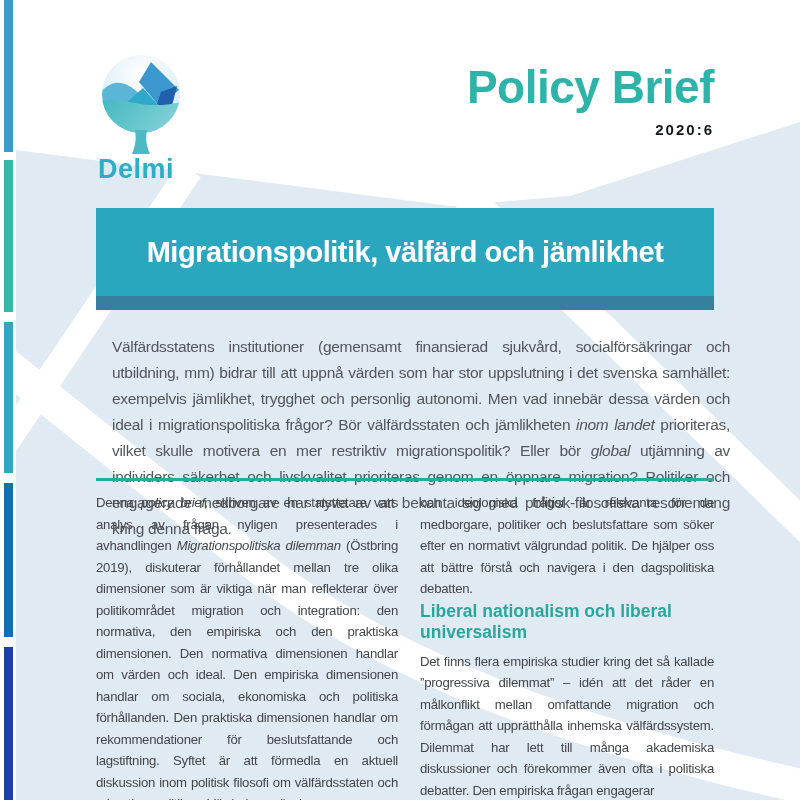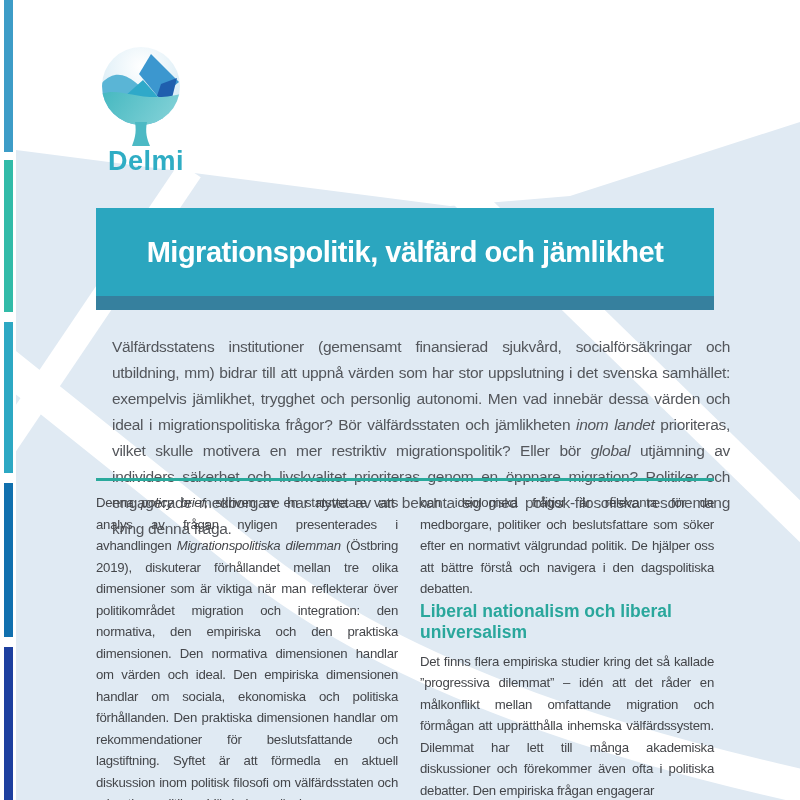--- a/index.html
+++ b/index.html
@@ -13,21 +13,21 @@
   .bg .tint{fill:var(--c-background_tint,#e0eaf3);}
   .bg .band{stroke:#ffffff;fill:none;}
   
   .stripe{position:absolute;left:4px;width:9px;z-index:2;}
   .s1{top:0;height:152px;background:var(--c-stripe_1,#3d9cc7);}
   .s2{top:160px;height:152px;background:var(--c-stripe_2,#32bba8);}
   .s3{top:322px;height:151px;background:var(--c-stripe_3,#2da8c3);}
   .s4{top:483px;height:154px;background:var(--c-stripe_4,#1170ae);}
   .s5{top:647px;height:153px;background:var(--c-stripe_5,#1e409f);}
   
-  .logo{position:absolute;left:98px;top:42px;width:86px;z-index:3;text-align:right;}
+  .logo{position:absolute;left:98px;top:50px;width:86px;z-index:3;text-align:left;}
   .logo svg{display:block;margin:0 auto;}
   .wordmark{
     margin-top:-2px;font-size:27px;font-weight:bold;letter-spacing:0.5px;
     color:var(--c-logo_teal,#2fadc4);
   }
   .pub{position:absolute;right:86px;top:64px;z-index:3;text-align:right;}
   .pub-title{
     font-size:46px;font-weight:bold;line-height:1;
     color:var(--c-accent_teal,#2db3a7);letter-spacing:-0.5px;
   }
@@ -112,20 +112,24 @@
         <polygon points="62,42 78,36 72,60 58,54" fill="#1f5fae"></polygon>
         <path d="M2,42 C14,28 26,32 36,40 C46,48 54,56 64,60 L64,84 L2,84 Z" fill="#5ab5d6"></path>
         <polygon points="26,54 44,38 60,56 40,62" fill="#2fa9c9"></polygon>
         <path d="M2,52 C22,44 42,62 82,52 L82,84 L2,84 Z" fill="url(#field)"></path>
       </g>
       <path d="M36,80 C38,92 35,98 33,104 L51,104 C48,97 46,90 48,80 Z" fill="#4cb9c4"></path>
     </svg>
     <div class="wordmark">Delmi</div>
   </div>
 
+  <div class="pub">
+    <div class="pub-title">Policy Brief</div>
+    <div class="pub-issue">2020:6</div>
+  </div>
 
   <div class="banner">
     <h1>Migrationspolitik, välfärd och jämlikhet</h1>
     <div class="banner-strip"></div>
   </div>
 
   <p class="intro"><span>Välfärdsstatens institutioner (gemensamt finansierad sjukvård, socialförsäkringar och utbildning, mm) bidrar till att uppnå värden som har stor uppslutning i det svenska samhället: exempelvis jämlikhet, trygghet och personlig autonomi. Men vad innebär dessa värden och ideal i migrationspolitiska frågor? Bör välfärdsstaten och jämlikheten </span><em>inom landet</em><span> prioriteras, vilket skulle motivera en mer restriktiv migrationspolitik? Eller bör </span><em>global</em><span> utjämning av individers säkerhet och livskvalitet prioriteras genom en öppnare migration? Politiker och engagerade medborgare har nytta av att bekanta sig med politisk-filosofiska resonemang kring denna fråga.</span></p>
 
   <div class="divider"></div>
 

